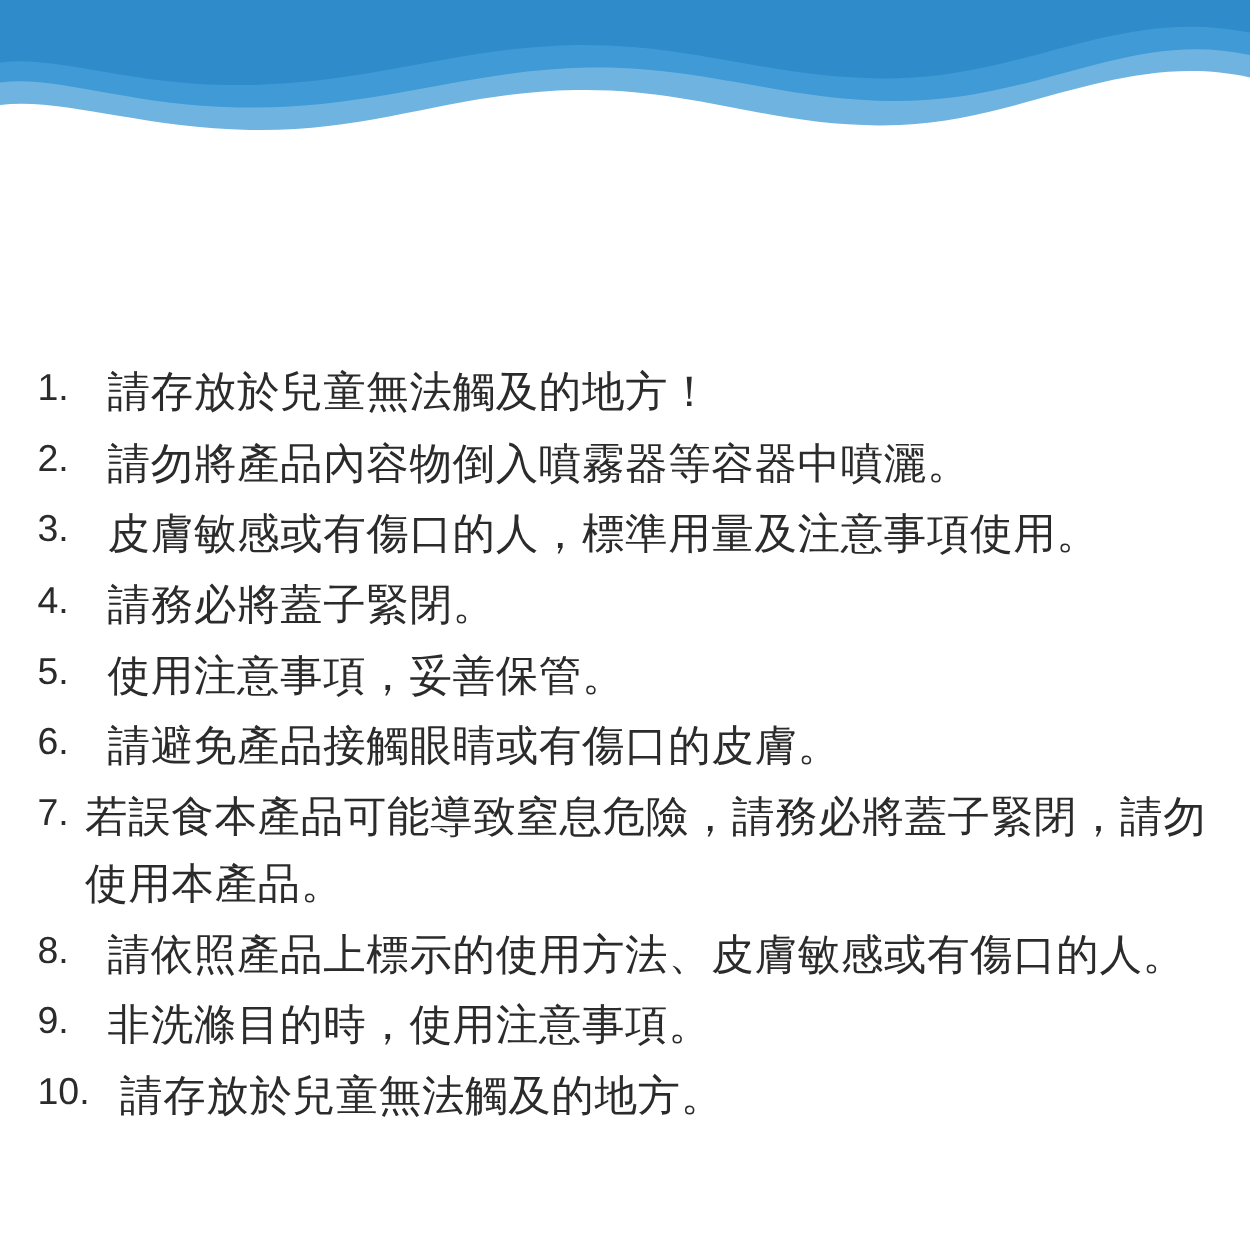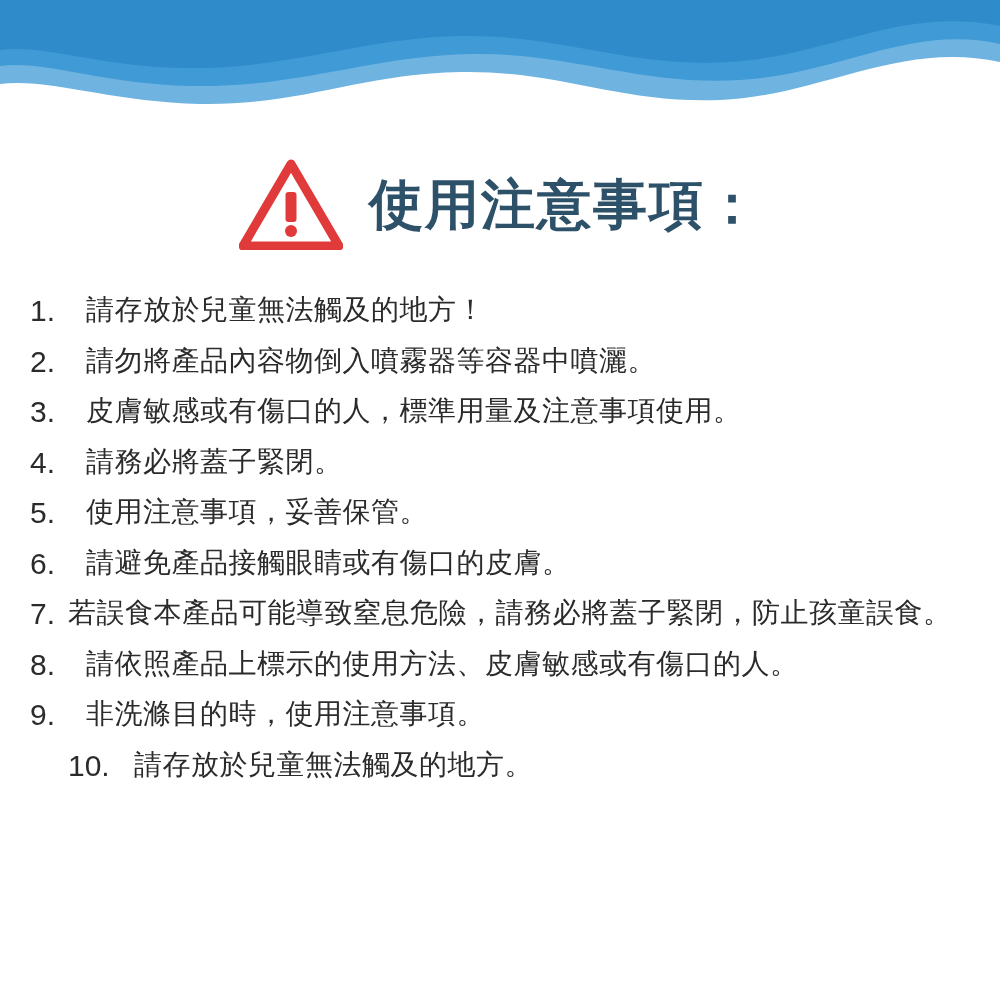--- a/index.html
+++ b/index.html
@@ -80,53 +80,44 @@
   }
   .note-num {
     flex: none;
     width: 56px;
     text-align: left;
     color: #2b2b2b;
     font-size: 30px;
   }
   .note-num.wide {
     width: 66px;
-    margin-left: 38px;
   }
   .note-text {
     flex: 1;
     color: #2b2b2b;
-    font-size: 28px;
+    font-size: 34px;
     letter-spacing: 0.5px;
   }
   .note-item.hang .note-text {
     margin-left: -18px;
   }
 </style>
 </head>
 <body>
 
 <div class="page">
 
   <div class="wave-wrap">
     <svg viewBox="0 0 1000 130" preserveAspectRatio="none" xmlns="http://www.w3.org/2000/svg">
       <path fill="#6fb4e0" d="M0,0 L1000,0 L1000,62 C900,40 820,96 720,100 C620,104 560,70 460,72 C360,74 300,106 200,104 C110,102 50,78 0,84 Z"></path>
       <path fill="#3f9ad6" d="M0,0 L1000,0 L1000,44 C910,24 840,74 740,80 C640,86 570,52 470,54 C370,56 300,88 190,86 C100,84 46,60 0,66 Z"></path>
       <path fill="#2f8bc9" d="M0,0 L1000,0 L1000,26 C900,6 830,56 730,62 C630,68 560,34 460,36 C360,38 290,70 180,68 C96,66 44,44 0,50 Z"></path>
     </svg>
   </div>
 
-  <div class="title-row">
-    <svg class="warn-icon" viewBox="0 0 104 92" xmlns="http://www.w3.org/2000/svg">
-      <path d="M52 6 L100 88 L4 88 Z" fill="none" stroke="#e03a3a" stroke-width="9" stroke-linejoin="round"></path>
-      <rect x="46.5" y="34" width="11" height="30" rx="3" fill="#e03a3a"></rect>
-      <circle cx="52" cy="73" r="6" fill="#e03a3a"></circle>
-    </svg>
-    <div class="title-text">使用注意事項：</div>
-  </div>
 
   <div class="notes">
 
     <div class="note-item">
       <span class="note-num">1.</span>
       <span class="note-text">請存放於兒童無法觸及的地方！</span>
     </div>
 
     <div class="note-item">
       <span class="note-num">2.</span>
@@ -148,21 +139,21 @@
       <span class="note-text">使用注意事項，妥善保管。</span>
     </div>
 
     <div class="note-item">
       <span class="note-num">6.</span>
       <span class="note-text">請避免產品接觸眼睛或有傷口的皮膚。</span>
     </div>
 
     <div class="note-item hang">
       <span class="note-num">7.</span>
-      <span class="note-text">若誤食本產品可能導致窒息危險，請務必將蓋子緊閉，防止孩童誤食。</span>
+      <span class="note-text">若誤食本產品可能導致窒息危險，請務必將蓋子緊閉，請勿使用本產品。</span>
     </div>
 
     <div class="note-item">
       <span class="note-num">8.</span>
       <span class="note-text">請依照產品上標示的使用方法、皮膚敏感或有傷口的人。</span>
     </div>
 
     <div class="note-item">
       <span class="note-num">9.</span>
       <span class="note-text">非洗滌目的時，使用注意事項。</span>

